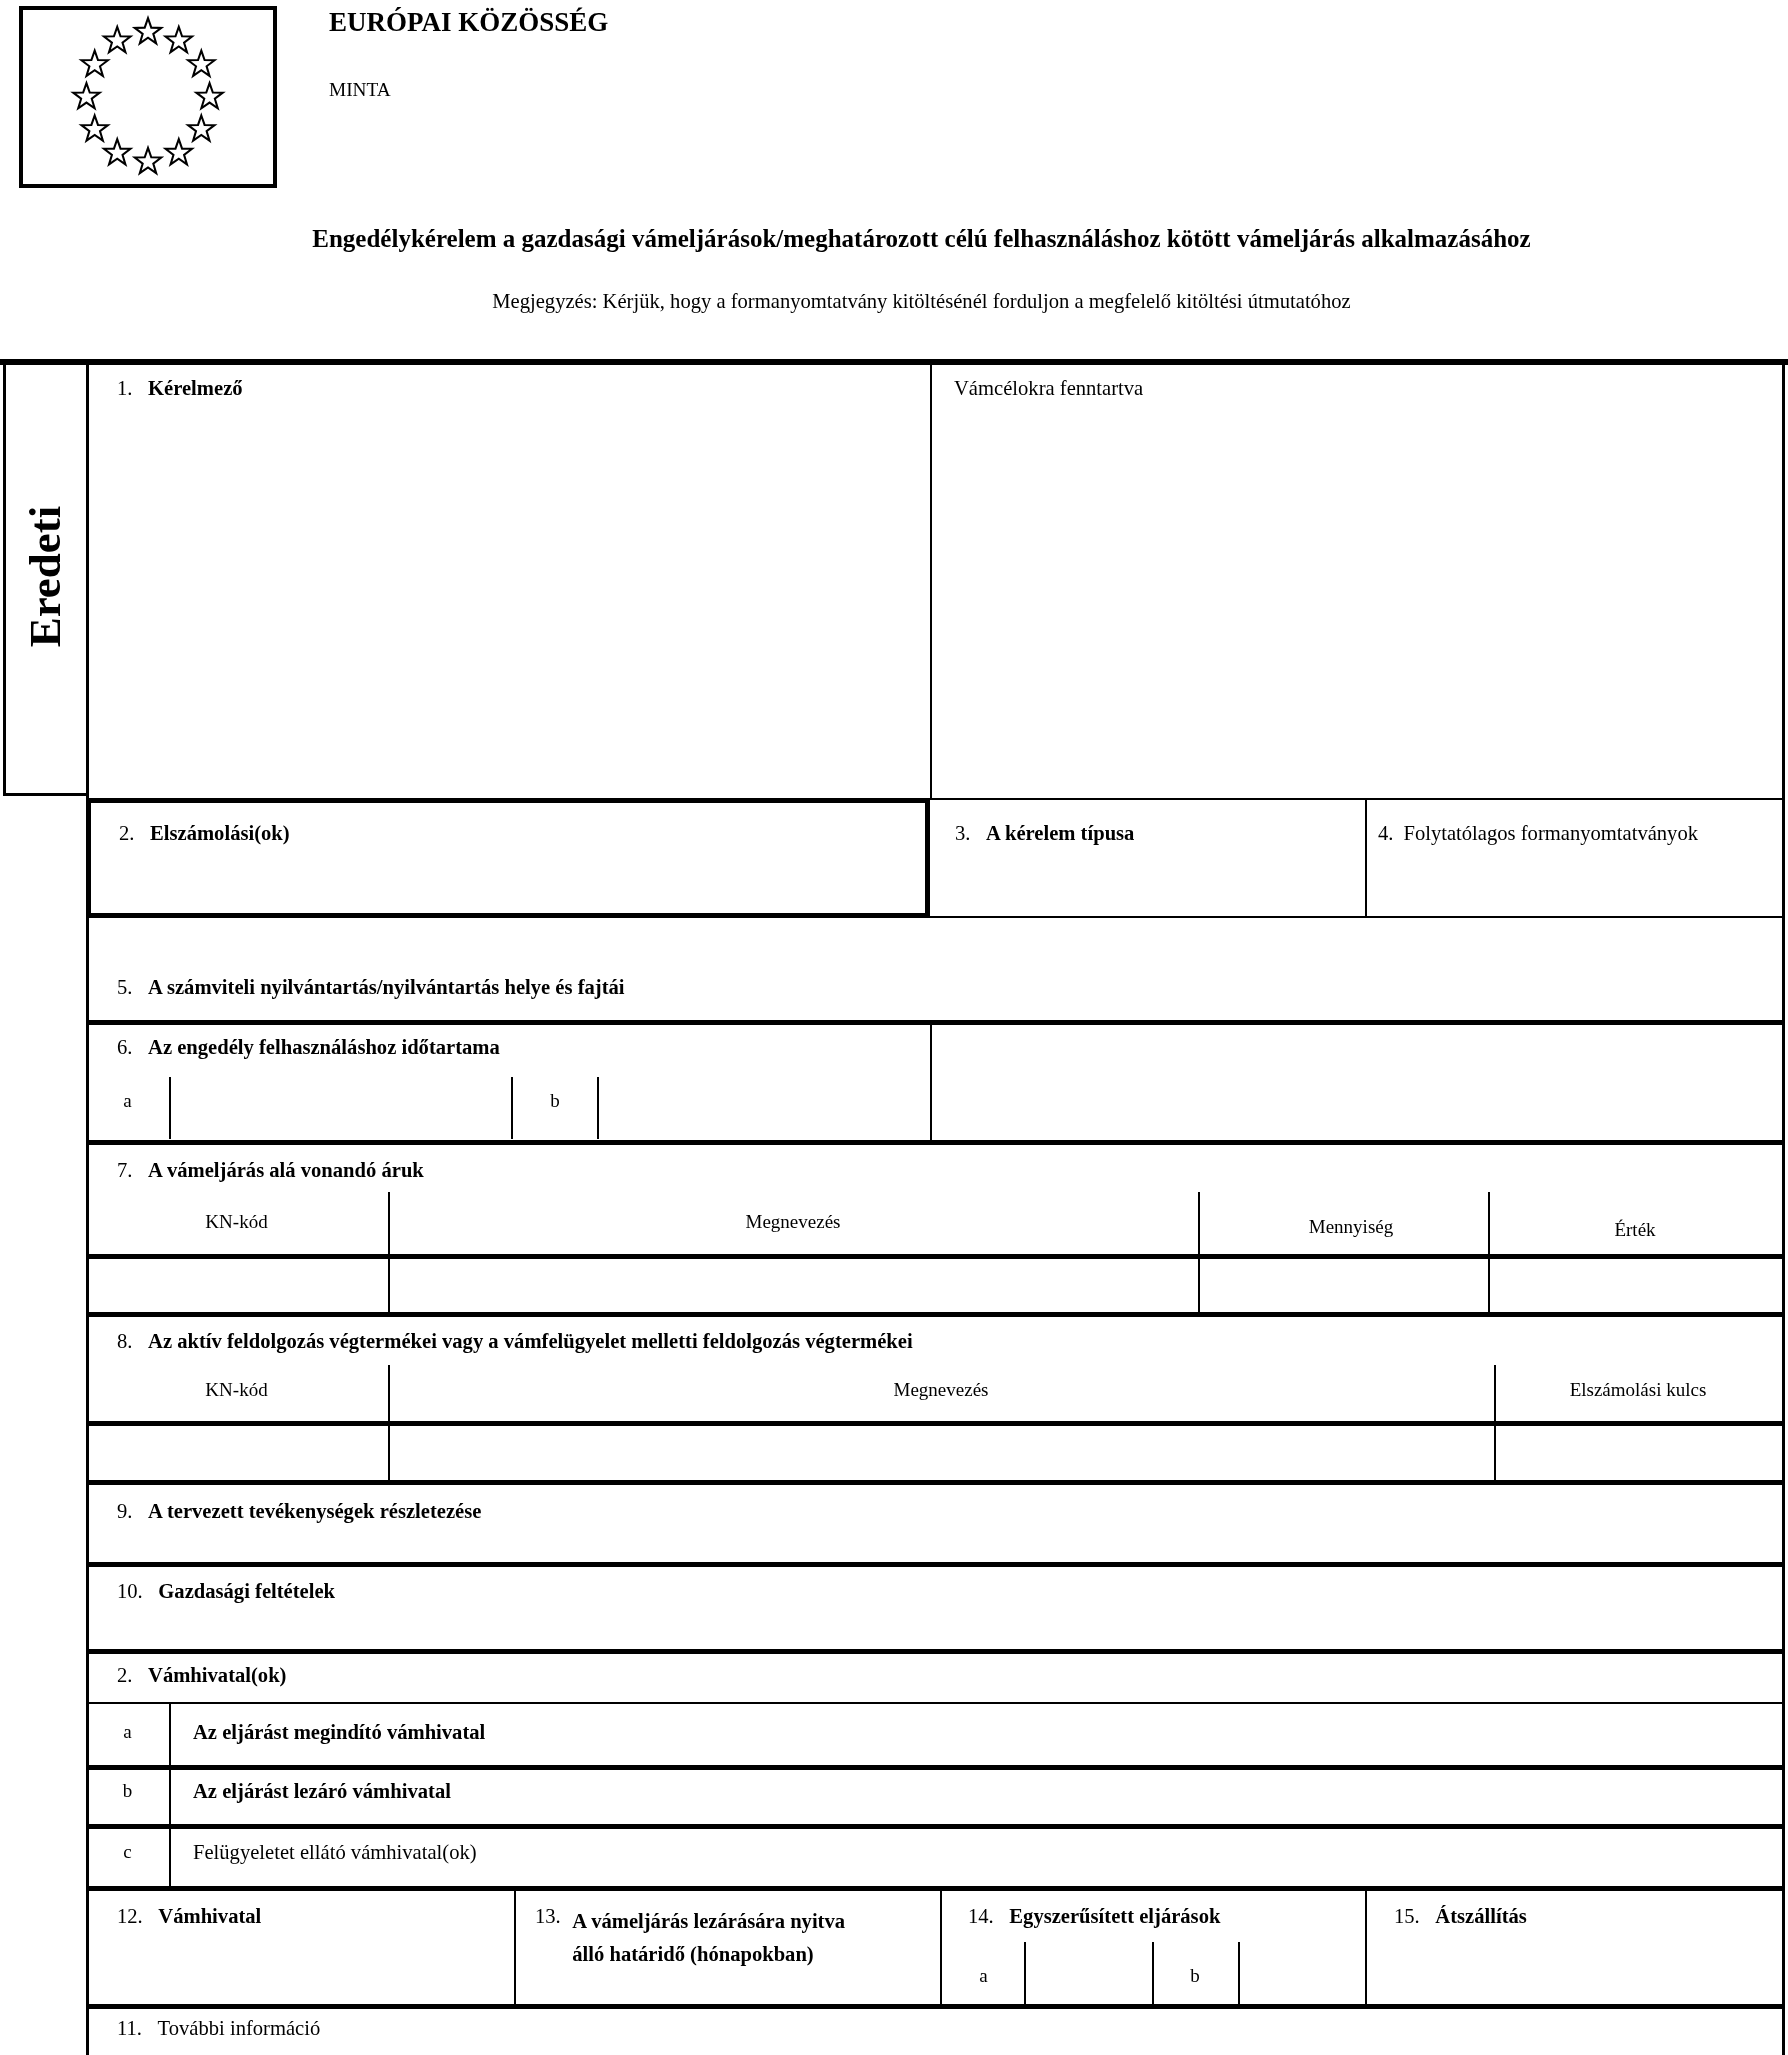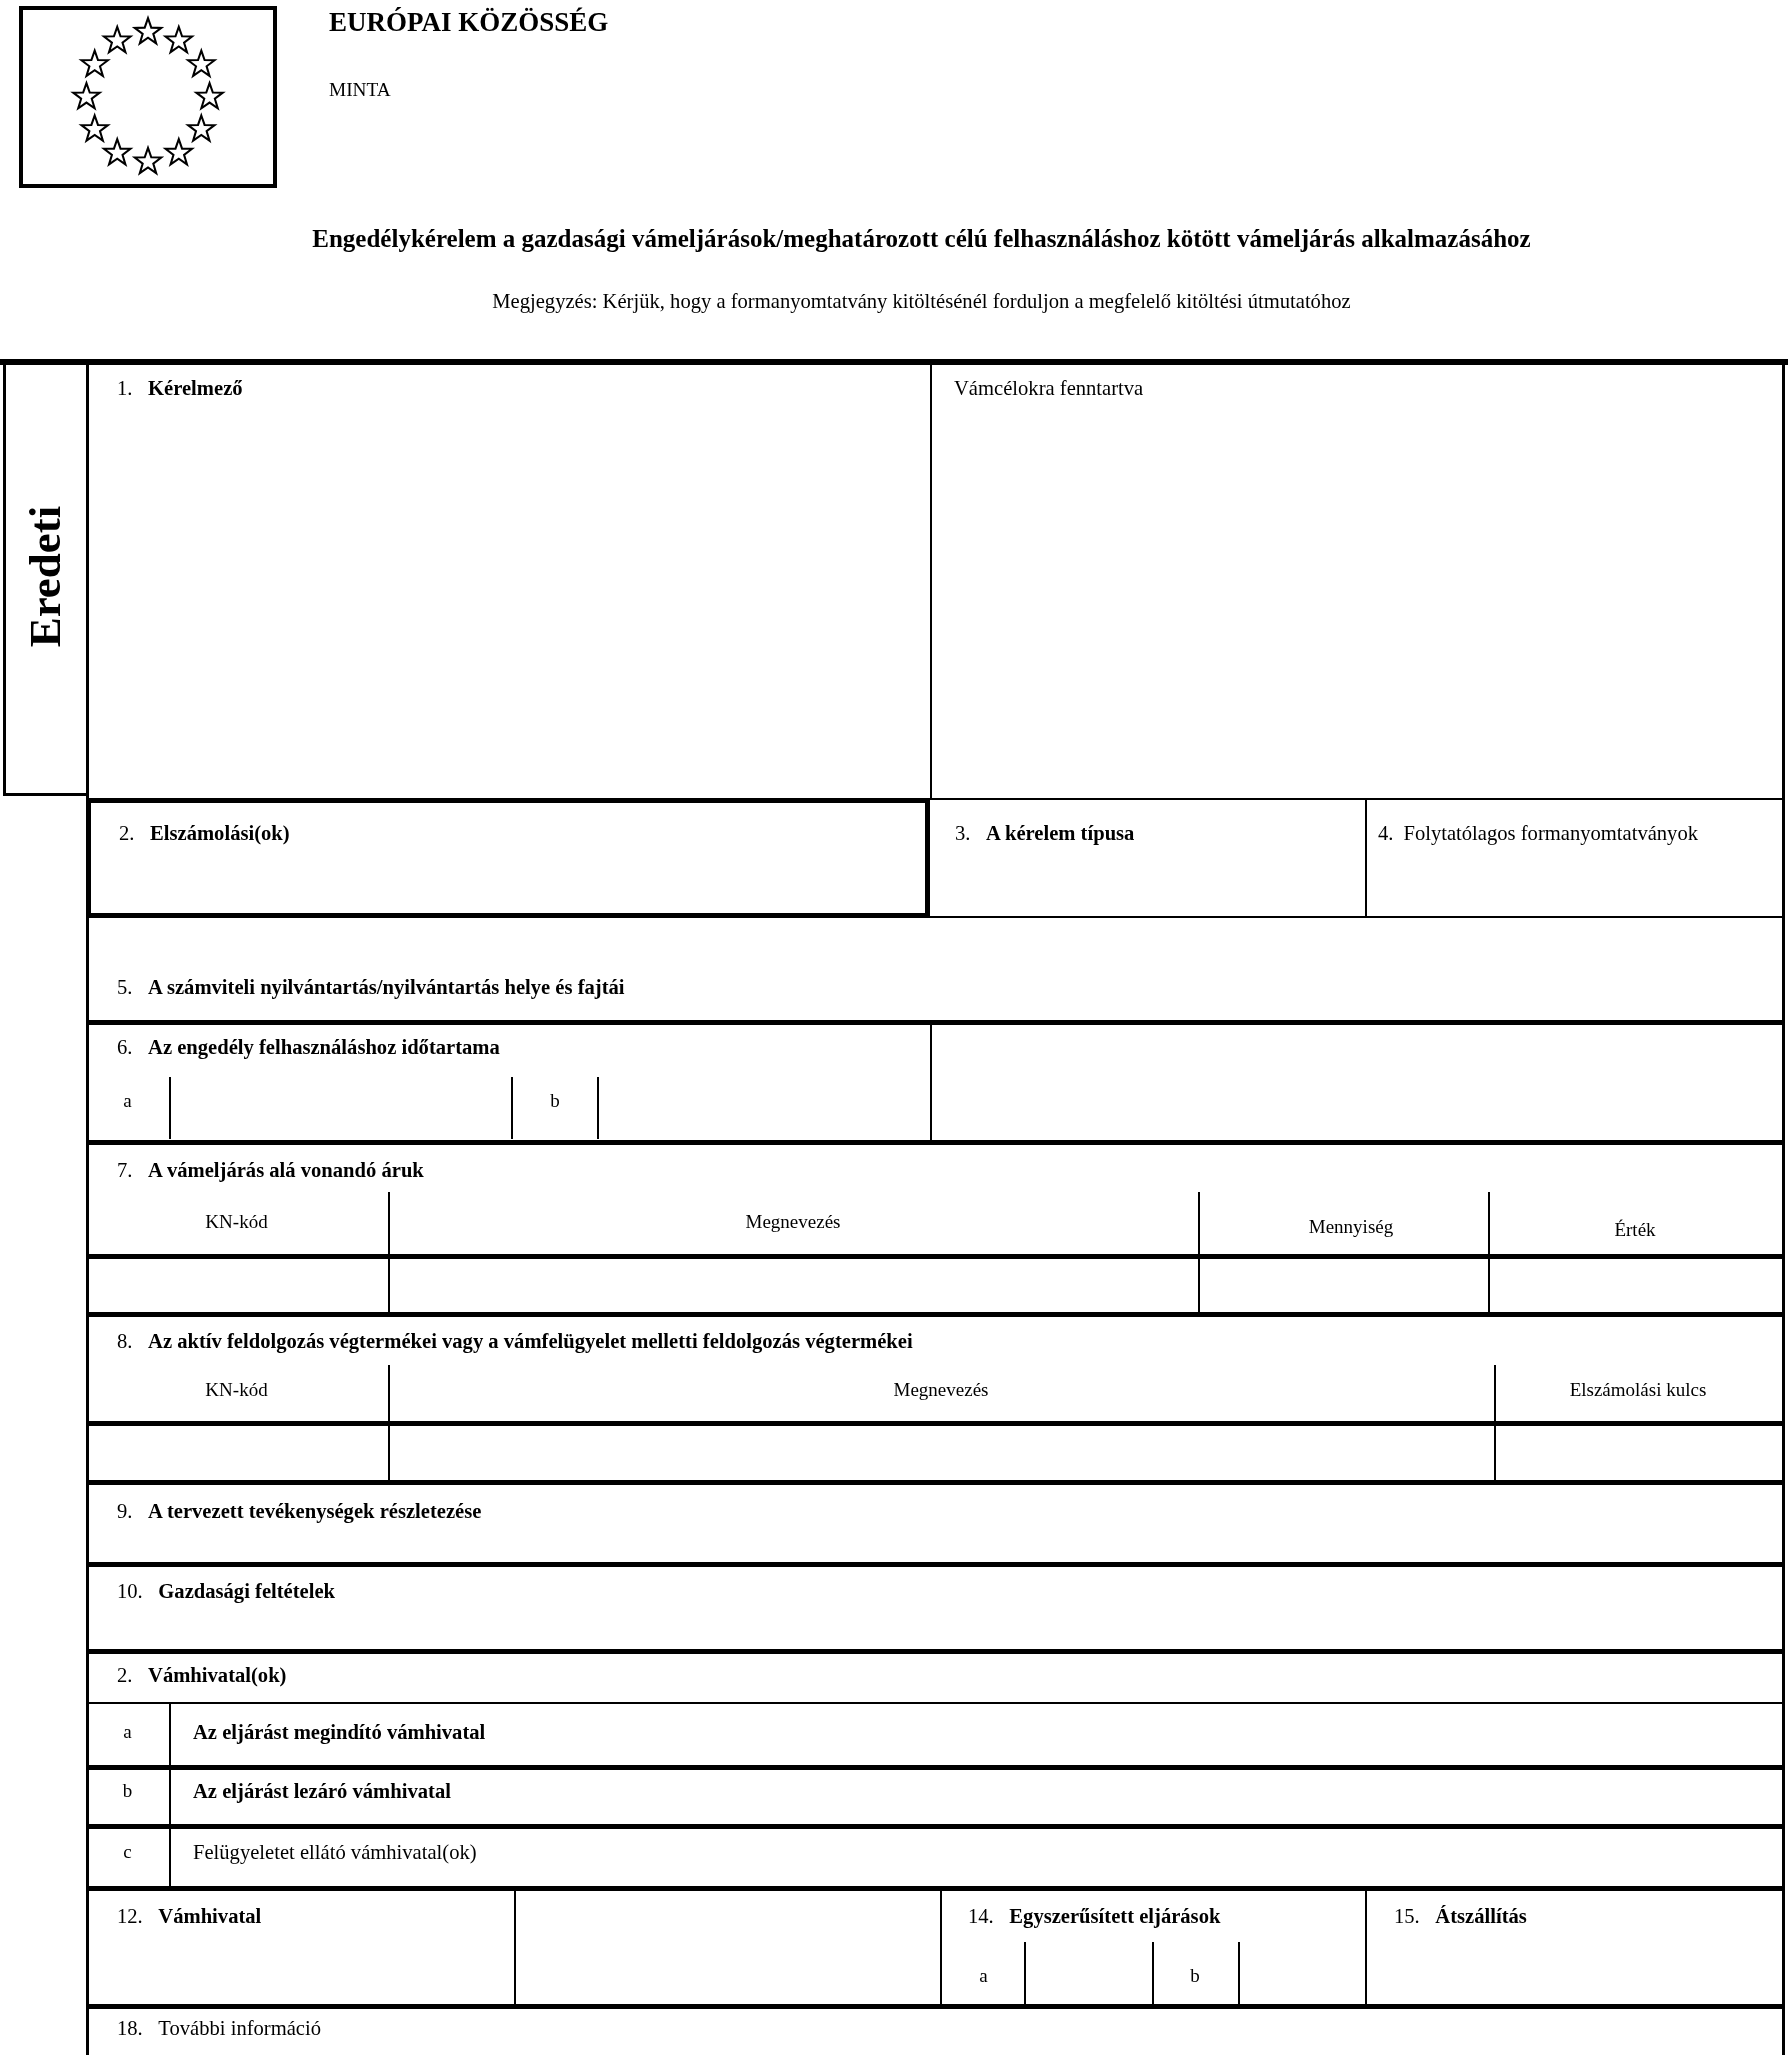--- a/index.html
+++ b/index.html
@@ -138,29 +138,33 @@
   <div class="letter" style="left:86px;top:1841px;width:83px;">c</div>
   <div class="lbl reg" style="left:193px;top:1841px;">Felügyeletet ellátó vámhivatal(ok)</div>
   <div class="ln" style="left:86px;top:1886px;width:1698px;height:5px;"></div>
 
   <div class="ln" style="left:514px;top:1886px;width:1.6px;height:118px;"></div>
   <div class="ln" style="left:940px;top:1886px;width:1.6px;height:118px;"></div>
   <div class="ln" style="left:1365px;top:1886px;width:1.6px;height:118px;"></div>
 
   <div class="lbl" style="left:117px;top:1905px;"><span class="num">12.</span><span>Vámhivatal</span></div>
 
+  <div class="lbl" style="left:535px;top:1905px;display:flex;align-items:flex-start;">
+      <span class="num" style="margin-right:11.5px;">13.</span>
+      <span class="box13text" style="width:304px;display:inline-block;">A vámeljárás lezárására nyitva álló határidő (hónapokban)</span>
+    </div>
 
   <div class="lbl" style="left:968px;top:1905px;"><span class="num">14.</span><span>Egyszerűsített eljárások</span></div>
   <div class="ln" style="left:1024px;top:1942px;width:1.6px;height:65px;"></div>
   <div class="ln" style="left:1152px;top:1942px;width:1.6px;height:65px;"></div>
   <div class="ln" style="left:1238px;top:1942px;width:1.6px;height:65px;"></div>
   <div class="letter" style="left:942px;top:1965px;width:83px;">a</div>
   <div class="field" style="left:1026px;top:1942px;width:126px;height:64px;"></div>
   <div class="letter" style="left:1153px;top:1965px;width:84px;">b</div>
   <div class="field" style="left:1239px;top:1942px;width:126px;height:64px;"></div>
 
   <div class="lbl" style="left:1394px;top:1905px;"><span class="num">15.</span><span>Átszállítás</span></div>
   <div class="ln" style="left:86px;top:2004px;width:1698px;height:5px;"></div>
 
-  <div class="lbl reg" style="left:117px;top:2017px;"><span class="num">18.</span><span>További információ</span></div>
+  <div class="lbl reg" style="left:117px;top:2017px;"><span class="num">11.</span><span>További információ</span></div>
 
 </div>
 
 
 </body></html>

